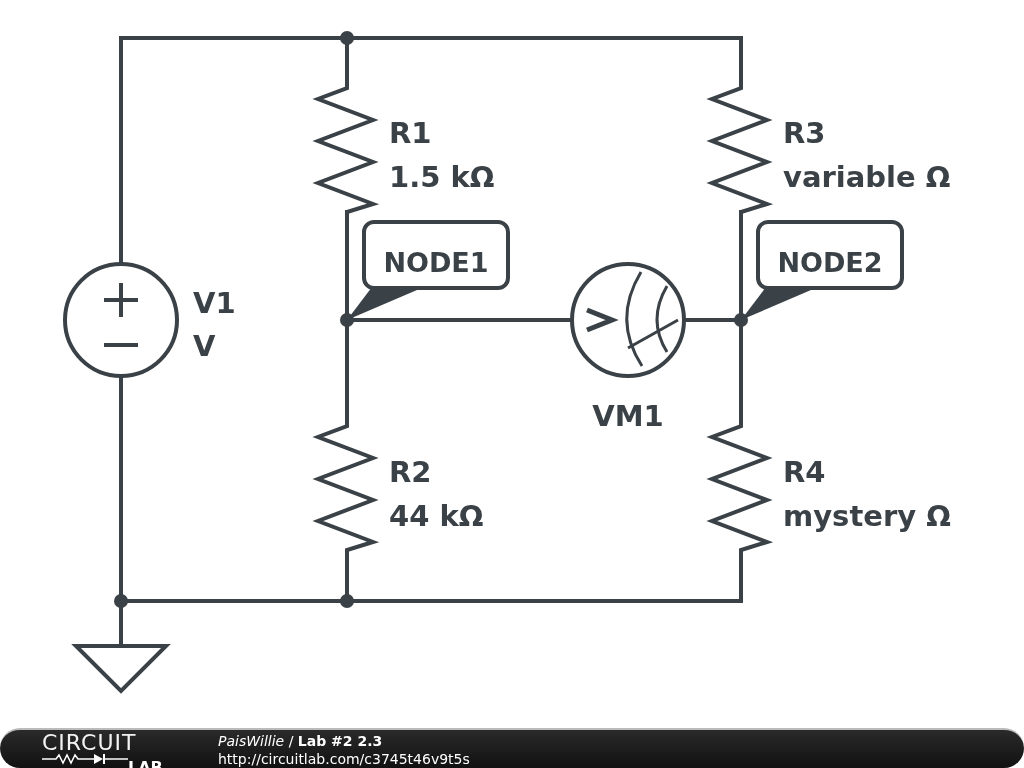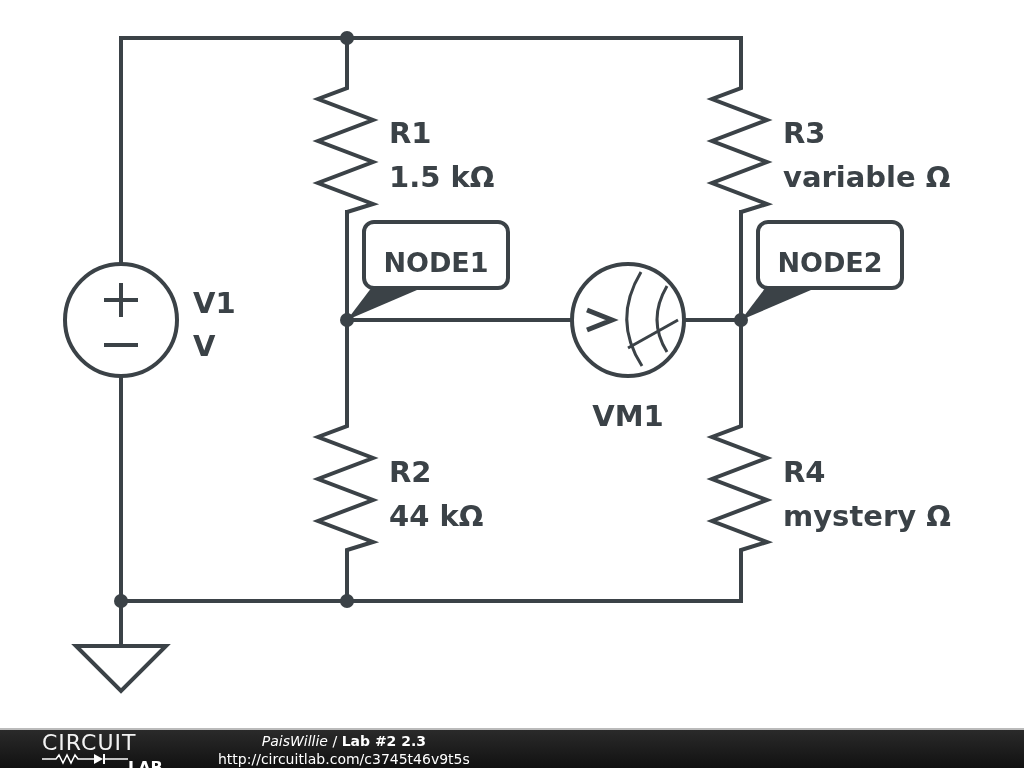--- a/index.html
+++ b/index.html
@@ -6,26 +6,26 @@
   body { width: 1024px; height: 768px; position: relative; overflow: hidden; font-family: "DejaVu Sans", sans-serif; }
   #schematic { position: absolute; left: 0; top: 0; width: 1024px; height: 728px; }
   .wire { stroke: #3b4247; stroke-width: 4; fill: none; stroke-linecap: square; stroke-linejoin: miter; }
   .comp { stroke: #3b4247; stroke-width: 4; fill: none; stroke-linejoin: miter; }
   .dot { fill: #3b4247; }
   .lbl { font-family: "DejaVu Sans", sans-serif; font-weight: bold; font-size: 29px; fill: #3b4247; }
   .node-text { font-family: "DejaVu Sans", sans-serif; font-weight: bold; font-size: 27px; fill: #3b4247; }
   .node-box { fill: #ffffff; stroke: #3b4247; stroke-width: 4; }
   .node-tail { fill: #3b4247; }
   #footer { position: absolute; left: 0; top: 728px; width: 1024px; height: 40px;
-    background: linear-gradient(#2a2a2a, #111111); color: #ffffff; border-top: 2px solid #bbbbbb; box-sizing: border-box; }
+    background: linear-gradient(#2a2a2a, #111111); color: #ffffff; border-top: 2px solid #bbbbbb; box-sizing: border-box; border-radius: 20px; }
   #logo { position: absolute; left: 40px; top: 2px; width: 140px; height: 36px; }
   .logo-top { position: absolute; left: 2px; top: -2px; font-family: "DejaVu Sans", sans-serif; font-size: 22px; letter-spacing: 1px; color: #f2f2f2; font-weight: normal; }
   .logo-bottom { position: absolute; left: 88px; top: 26px; font-family: "DejaVu Sans", sans-serif; font-size: 16px; font-weight: bold; color: #ffffff; }
   #logo svg { position: absolute; left: 0; top: 20px; }
-  #footer-text { position: absolute; left: 218px; top: 2px; font-family: "DejaVu Sans", sans-serif; font-size: 14px; line-height: 18px; color: #ffffff; text-align: center; }
+  #footer-text { position: absolute; left: 218px; top: 2px; font-family: "DejaVu Sans", sans-serif; font-size: 14px; line-height: 18px; color: #ffffff; }
   .author { font-style: italic; }
   .title { font-weight: bold; }
 </style>
 </head>
 <body>
 
 <svg id="schematic" viewBox="0 0 1024 728" xmlns="http://www.w3.org/2000/svg">
 
   <g>
 

